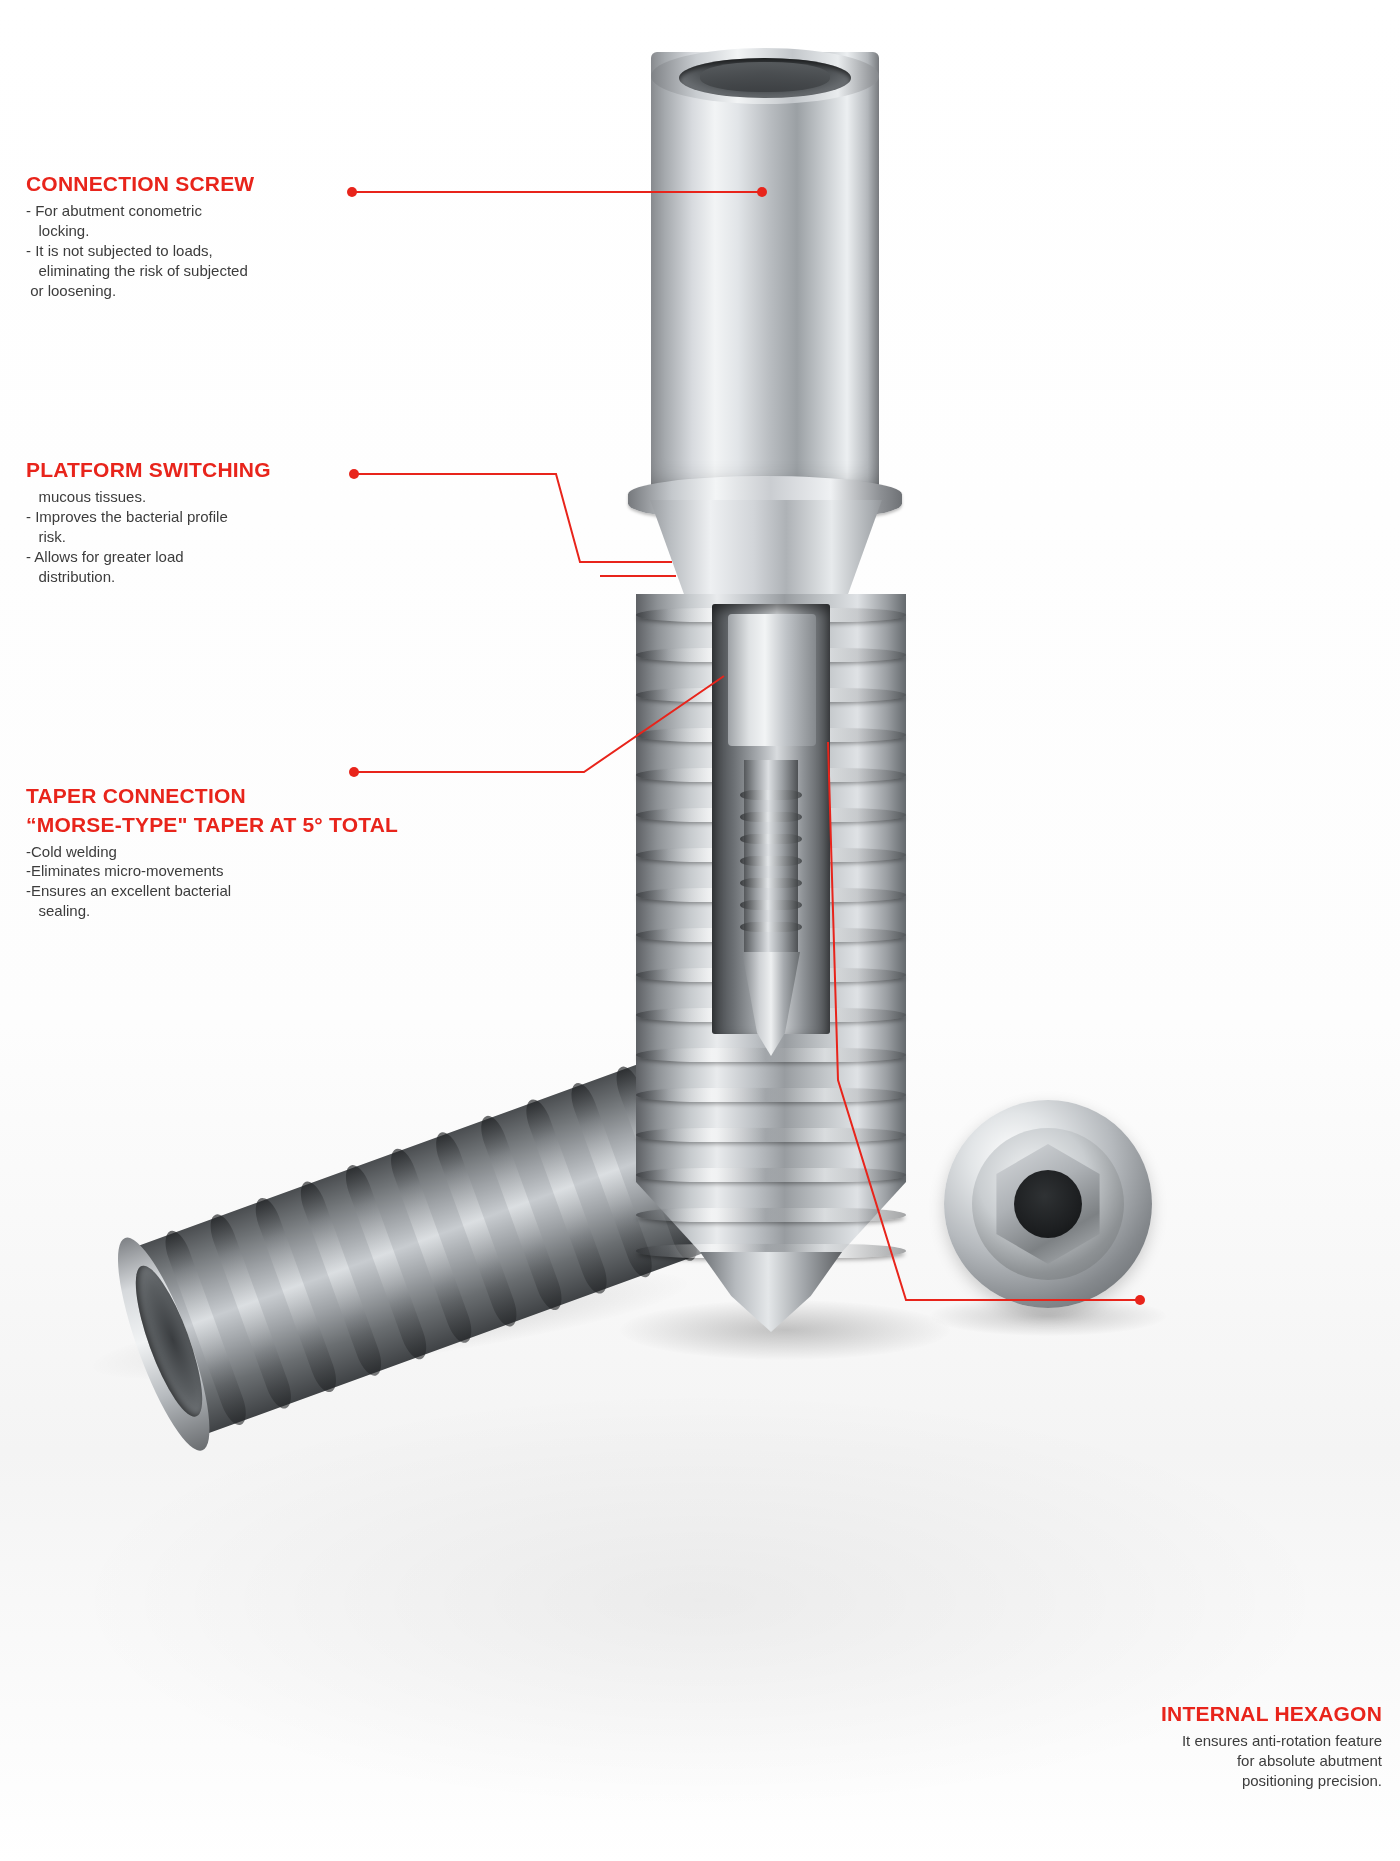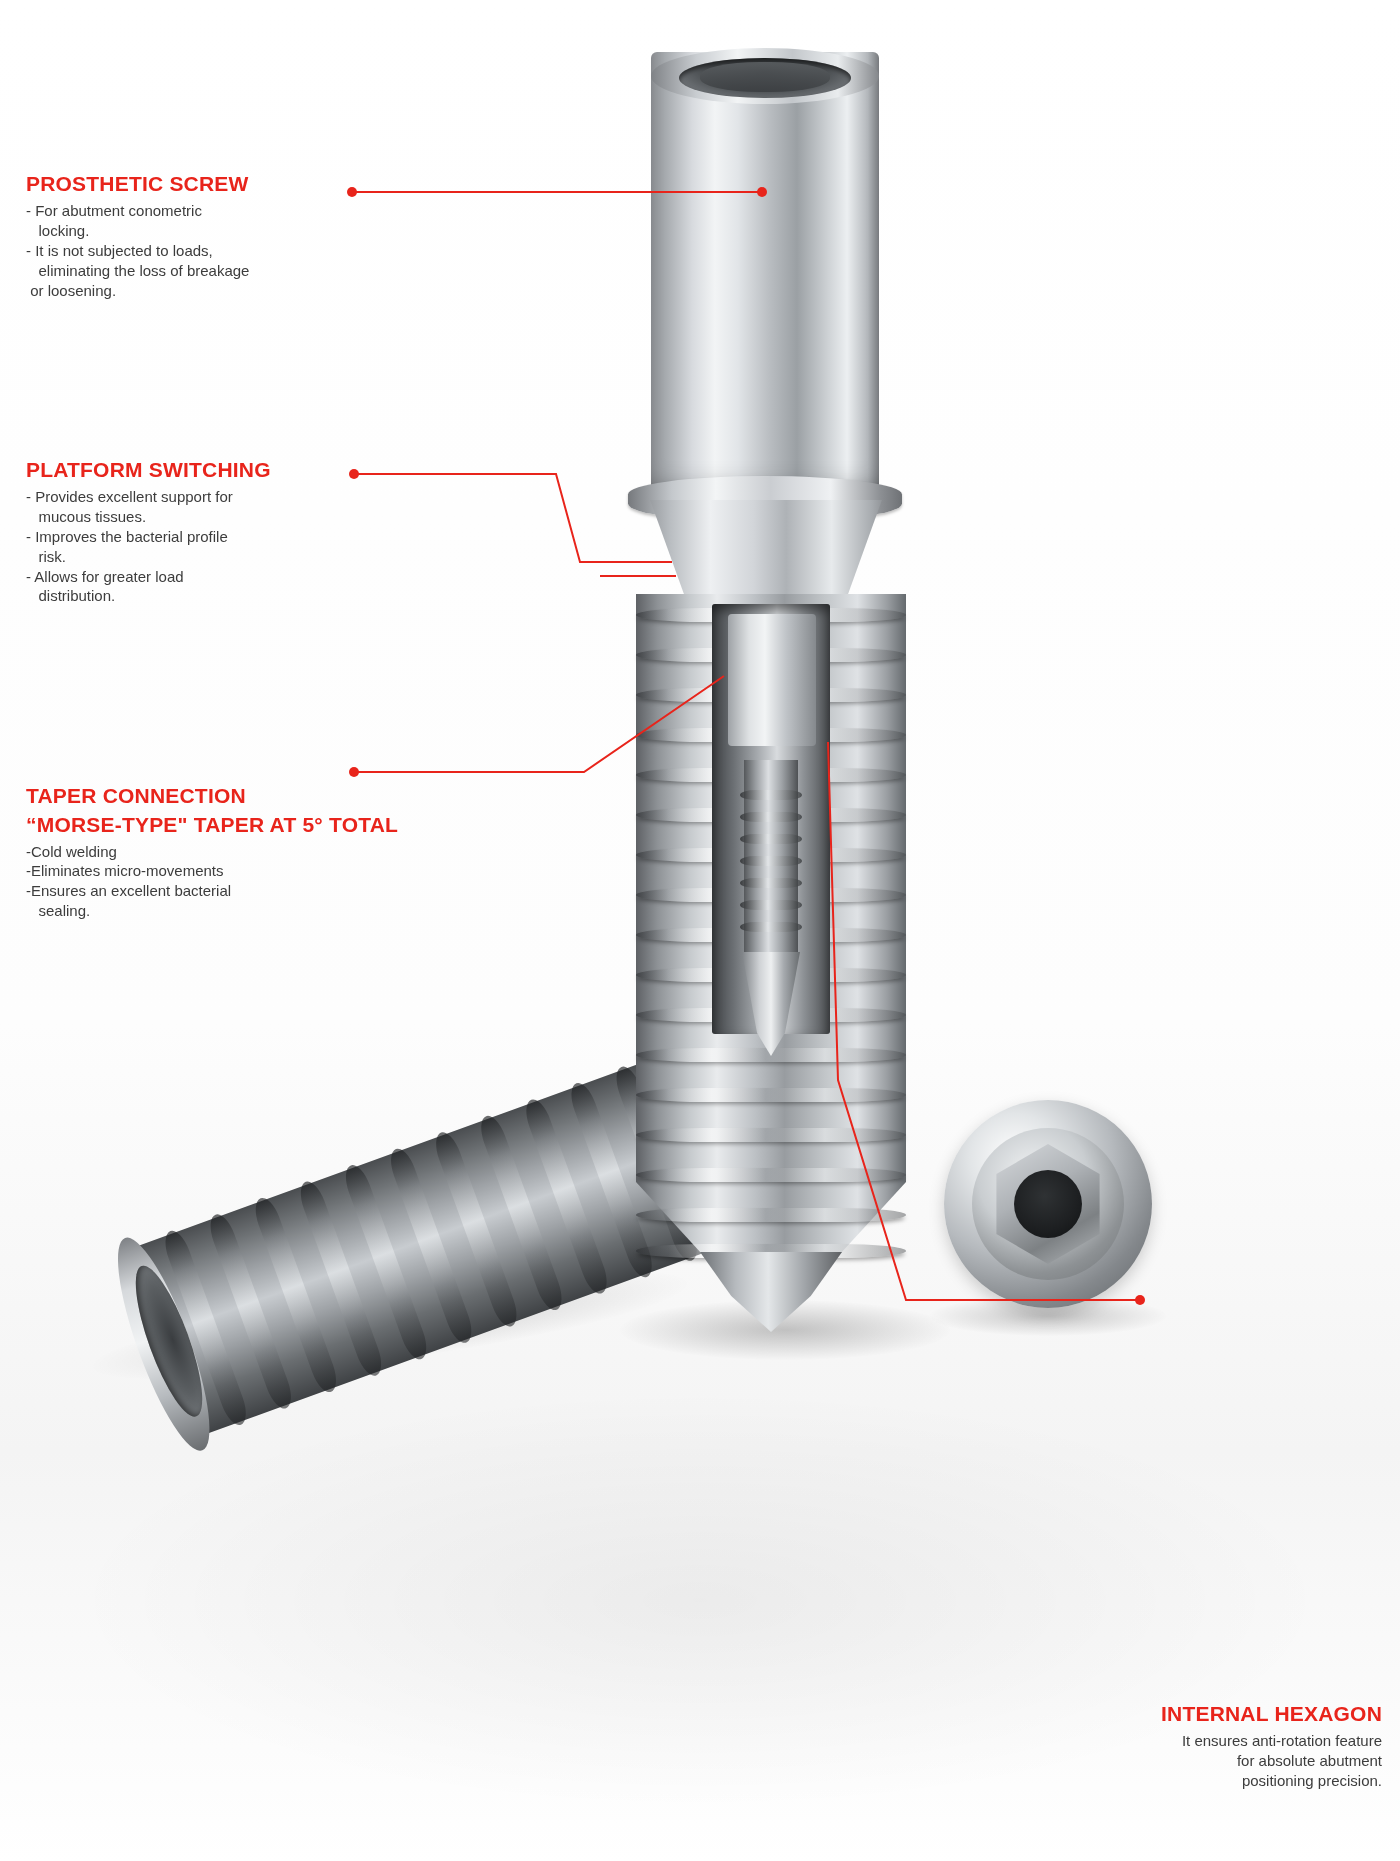--- a/index.html
+++ b/index.html
@@ -334,31 +334,30 @@
     <path d="M354 772 H584 L724 676" stroke="#e8241b" stroke-width="2" fill="none"></path>
   </g>
 
   <g>
     <path d="M828 742 L838 1080 L906 1300 L1046 1300 L1140 1300" stroke="#e8241b" stroke-width="2" fill="none"></path>
     <circle cx="1140" cy="1300" r="5" fill="#e8241b"></circle>
   </g>
 </svg>
 
 <div class="callout" id="callout-prosthetic-screw">
-  <h3>PROSTHETIC SCREW</h3>
+  <h3>CONNECTION SCREW</h3>
   <div class="line">- For abutment conometric</div>
   <div class="line">   locking.</div>
   <div class="line">- It is not subjected to loads,</div>
-  <div class="line">   eliminating the loss of breakage</div>
+  <div class="line">   eliminating the risk of subjected</div>
   <div class="line"> or loosening.</div>
 </div>
 
 <div class="callout" id="callout-platform-switching">
   <h3>PLATFORM SWITCHING</h3>
-  <div class="line">- Provides excellent support for</div>
   <div class="line">   mucous tissues.</div>
   <div class="line">- Improves the bacterial profile</div>
   <div class="line">   risk.</div>
   <div class="line">- Allows for greater load</div>
   <div class="line">   distribution.</div>
 </div>
 
 <div class="callout" id="callout-taper-connection">
   <h3>TAPER CONNECTION</h3>
   <h3>“MORSE-TYPE" TAPER AT 5° TOTAL</h3>

